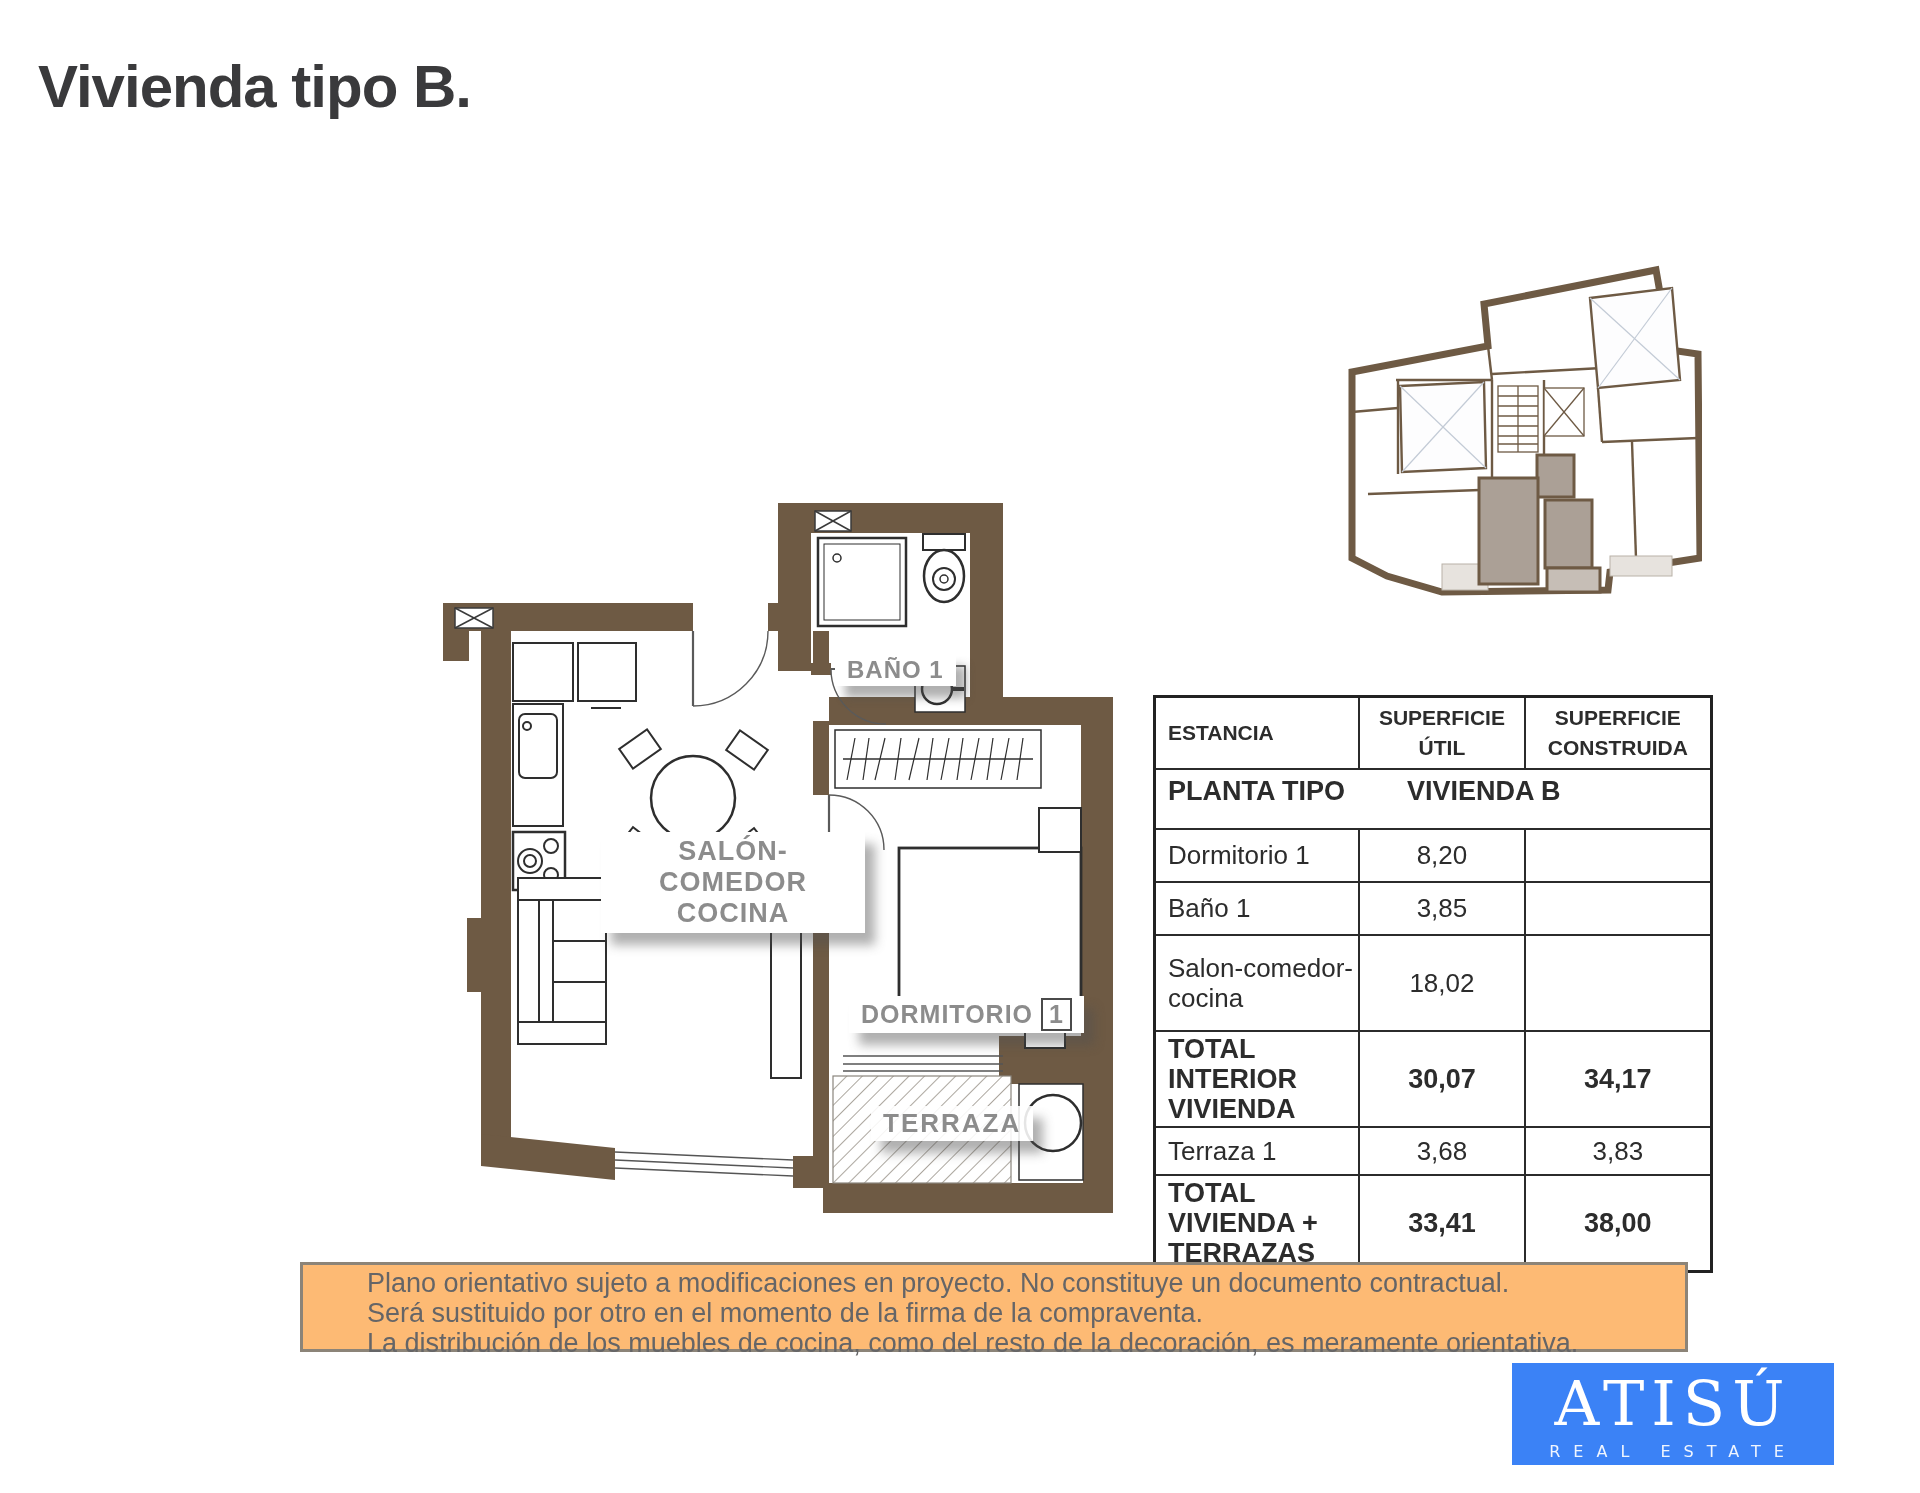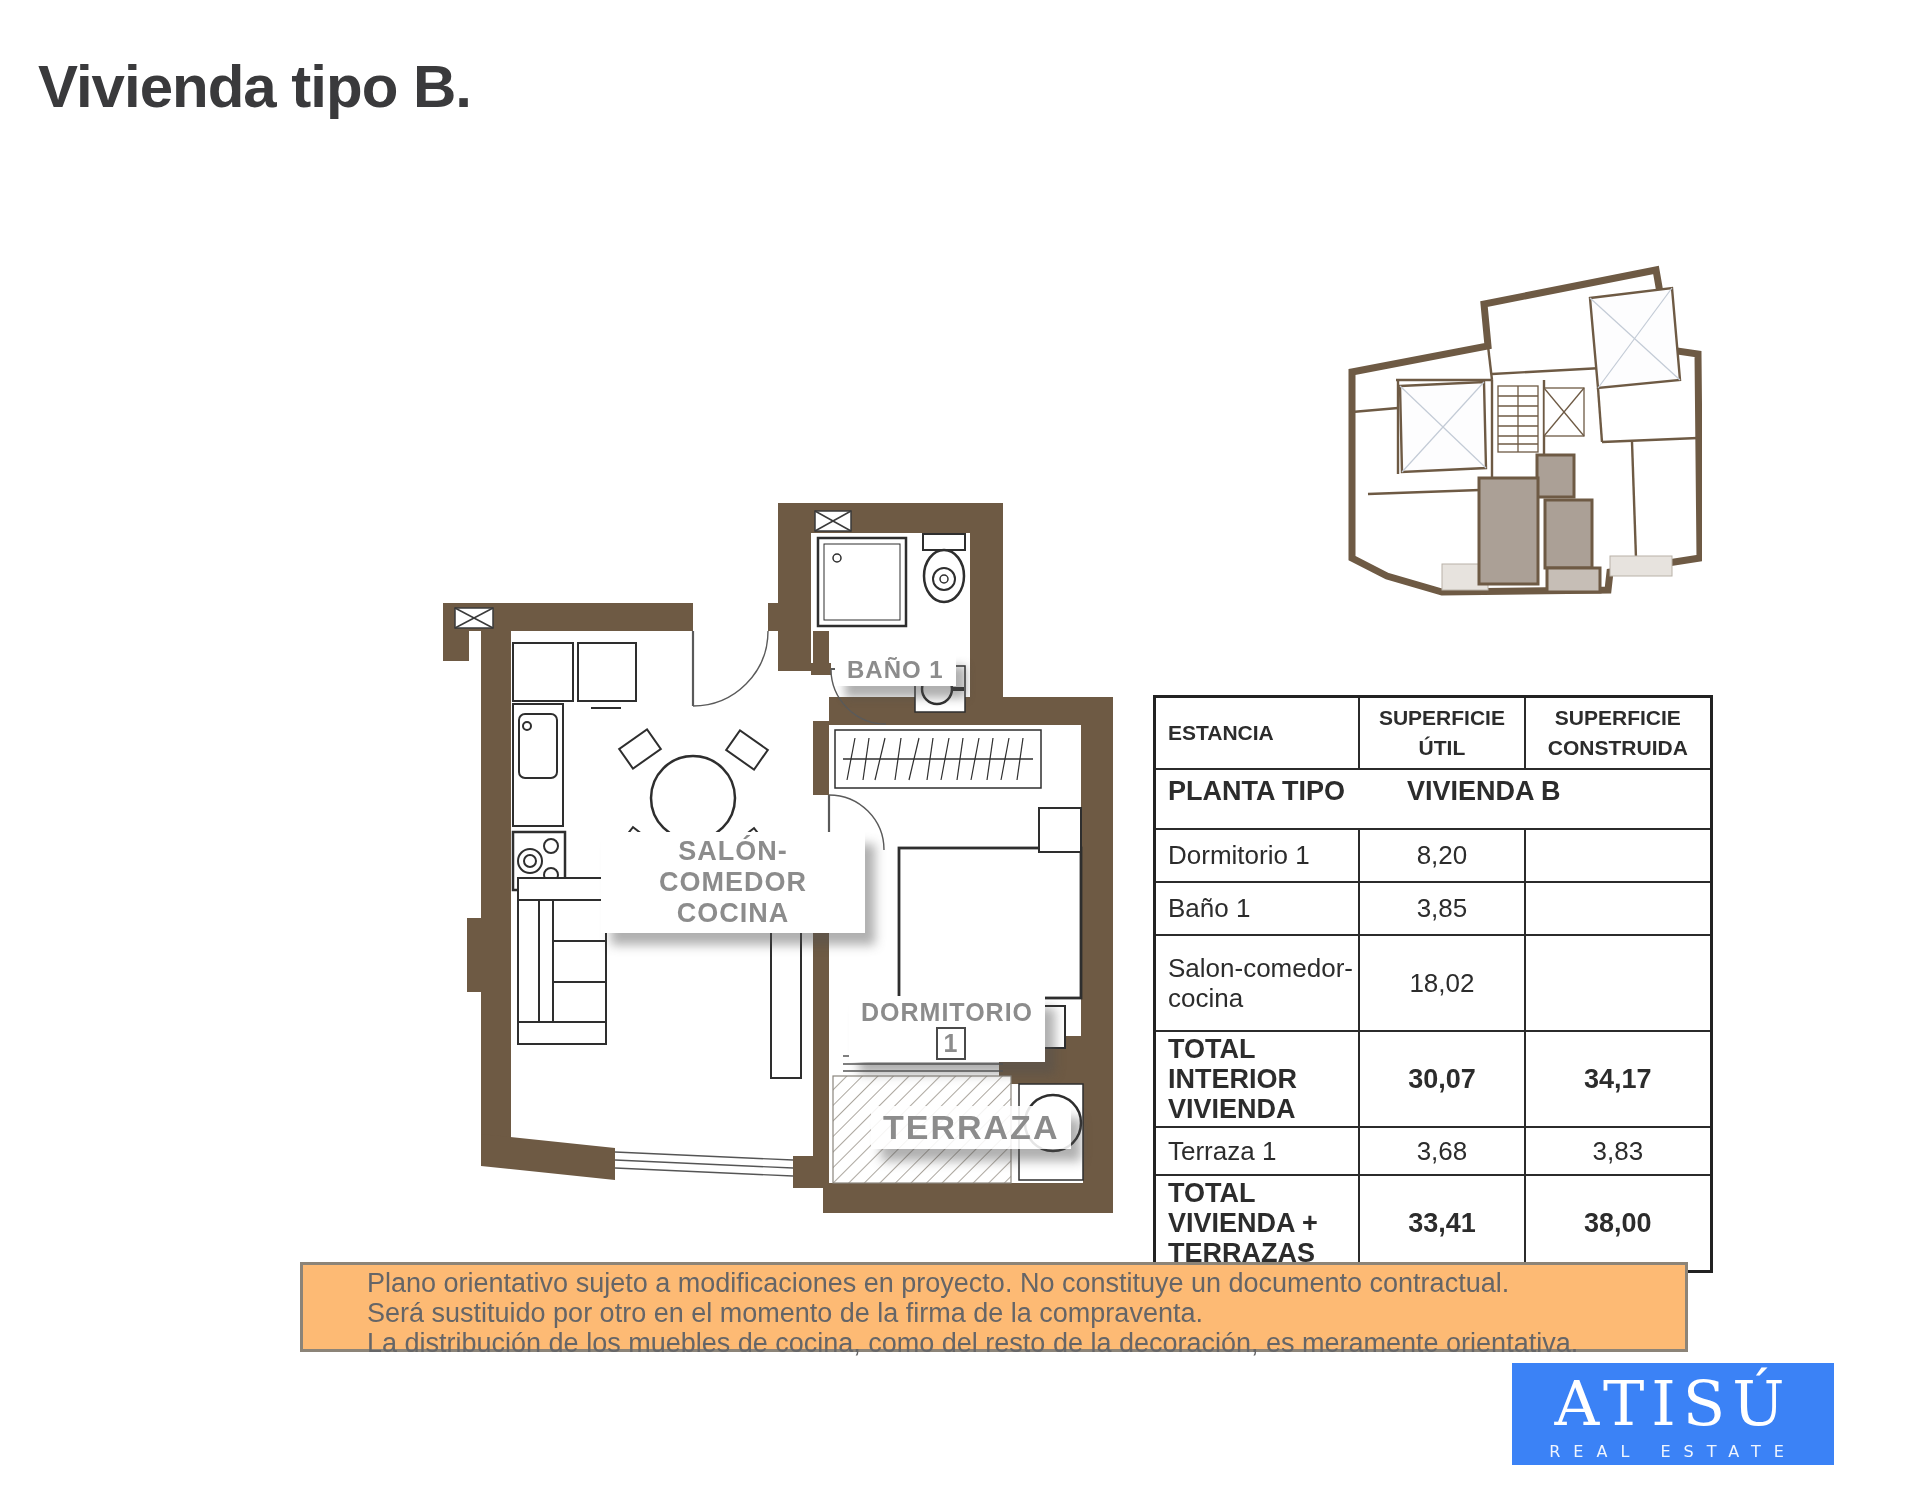--- a/index.html
+++ b/index.html
@@ -18,25 +18,25 @@
   .room-label{
     position:absolute;font-weight:700;color:#8c8c8c;background:#ffffff;
     box-shadow:10px 12px 10px rgba(80,80,80,0.45);
     padding:2px 12px;white-space:nowrap;
   }
   .label-bano{left:472px;top:246px;font-size:24px;letter-spacing:1px;}
   .label-living{
     left:238px;top:424px;width:252px;text-align:center;
     font-size:27px;line-height:31px;letter-spacing:1px;white-space:normal;padding:4px 6px;
   }
-  .label-dorm{left:486px;top:588px;font-size:25px;display:flex;align-items:center;letter-spacing:1px;flex-direction:column;}
+  .label-dorm{left:486px;top:588px;font-size:25px;display:flex;align-items:center;letter-spacing:1px;}
   .label-dorm .num{
     border:2px solid #4a4a4a;background:#fff;padding:0 6px;margin-left:8px;
   }
-  .label-terraza{left:508px;top:698px;font-size:34px;letter-spacing:2px;background:rgba(255,255,255,0.88);}
+  .label-terraza{left:508px;top:698px;font-size:26px;letter-spacing:2px;background:rgba(255,255,255,0.88);}
   
   .miniplan{position:absolute;left:1292px;top:262px;width:410px;height:338px;}
   
   .surface-table{
     position:absolute;left:1153px;top:695px;width:560px;
     border-collapse:collapse;color:#2c2c2c;
     font-size:26px;table-layout:fixed;
   }
   .surface-table td{
     border:2px solid #2b2b2b;padding:2px 4px;vertical-align:middle;overflow:hidden;

